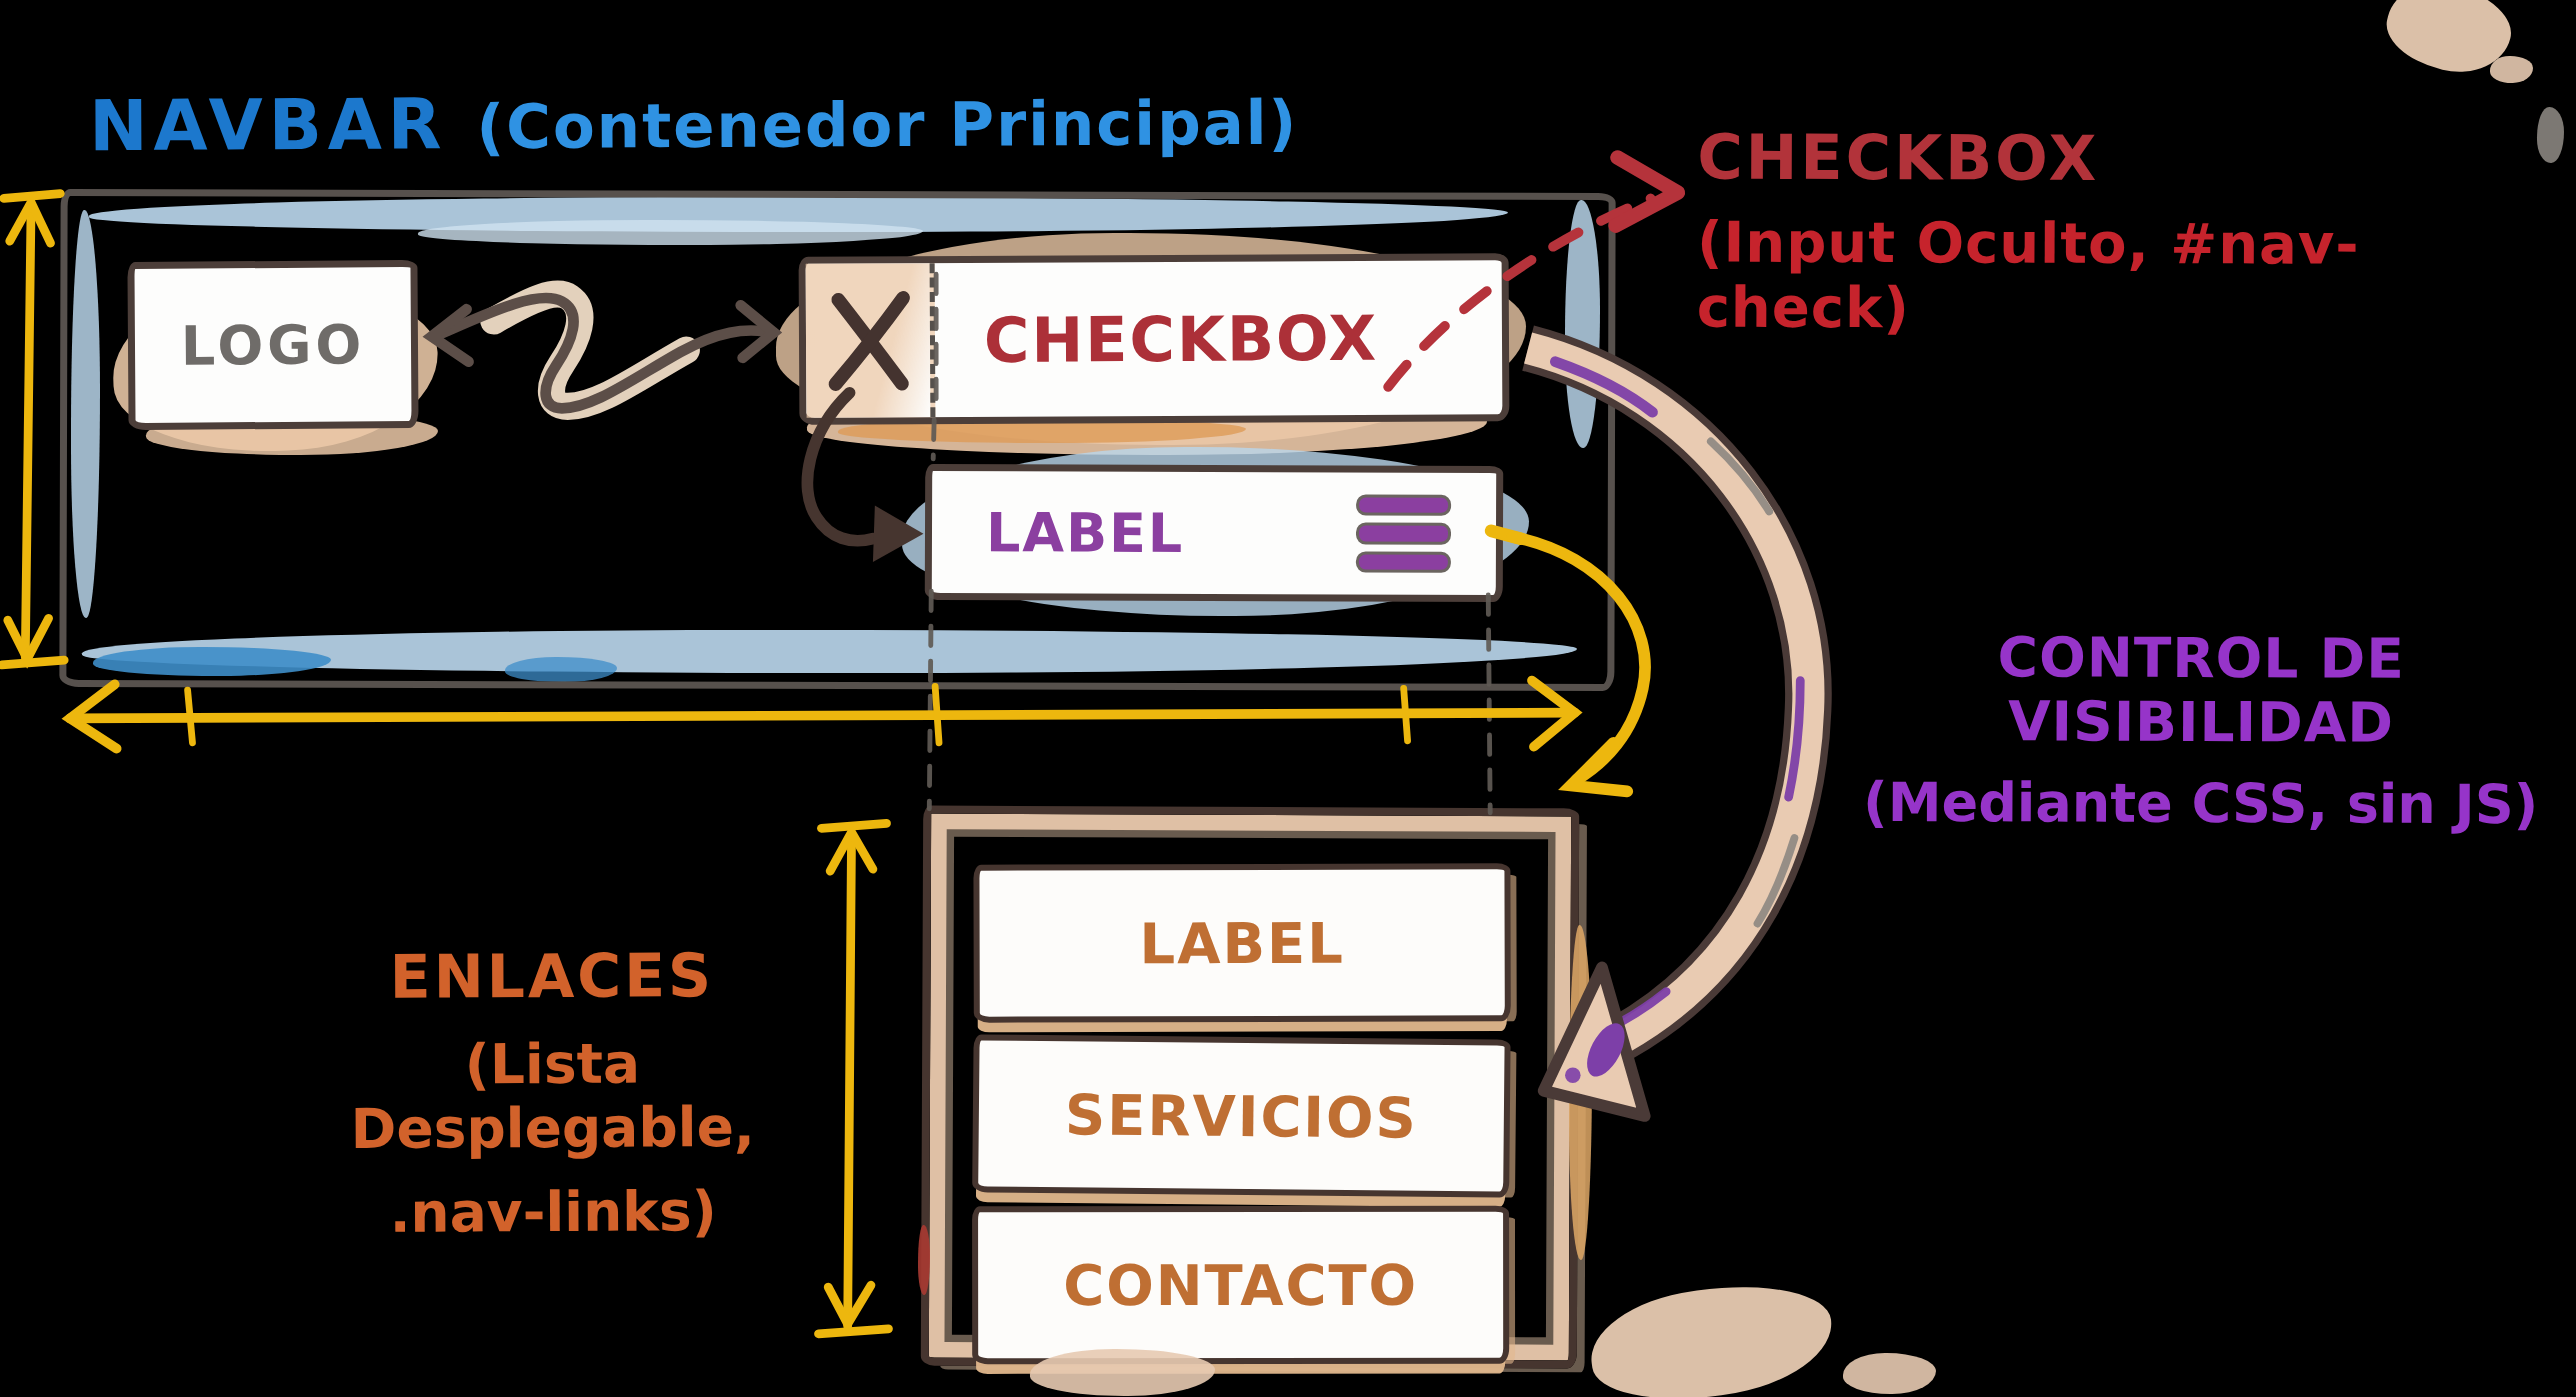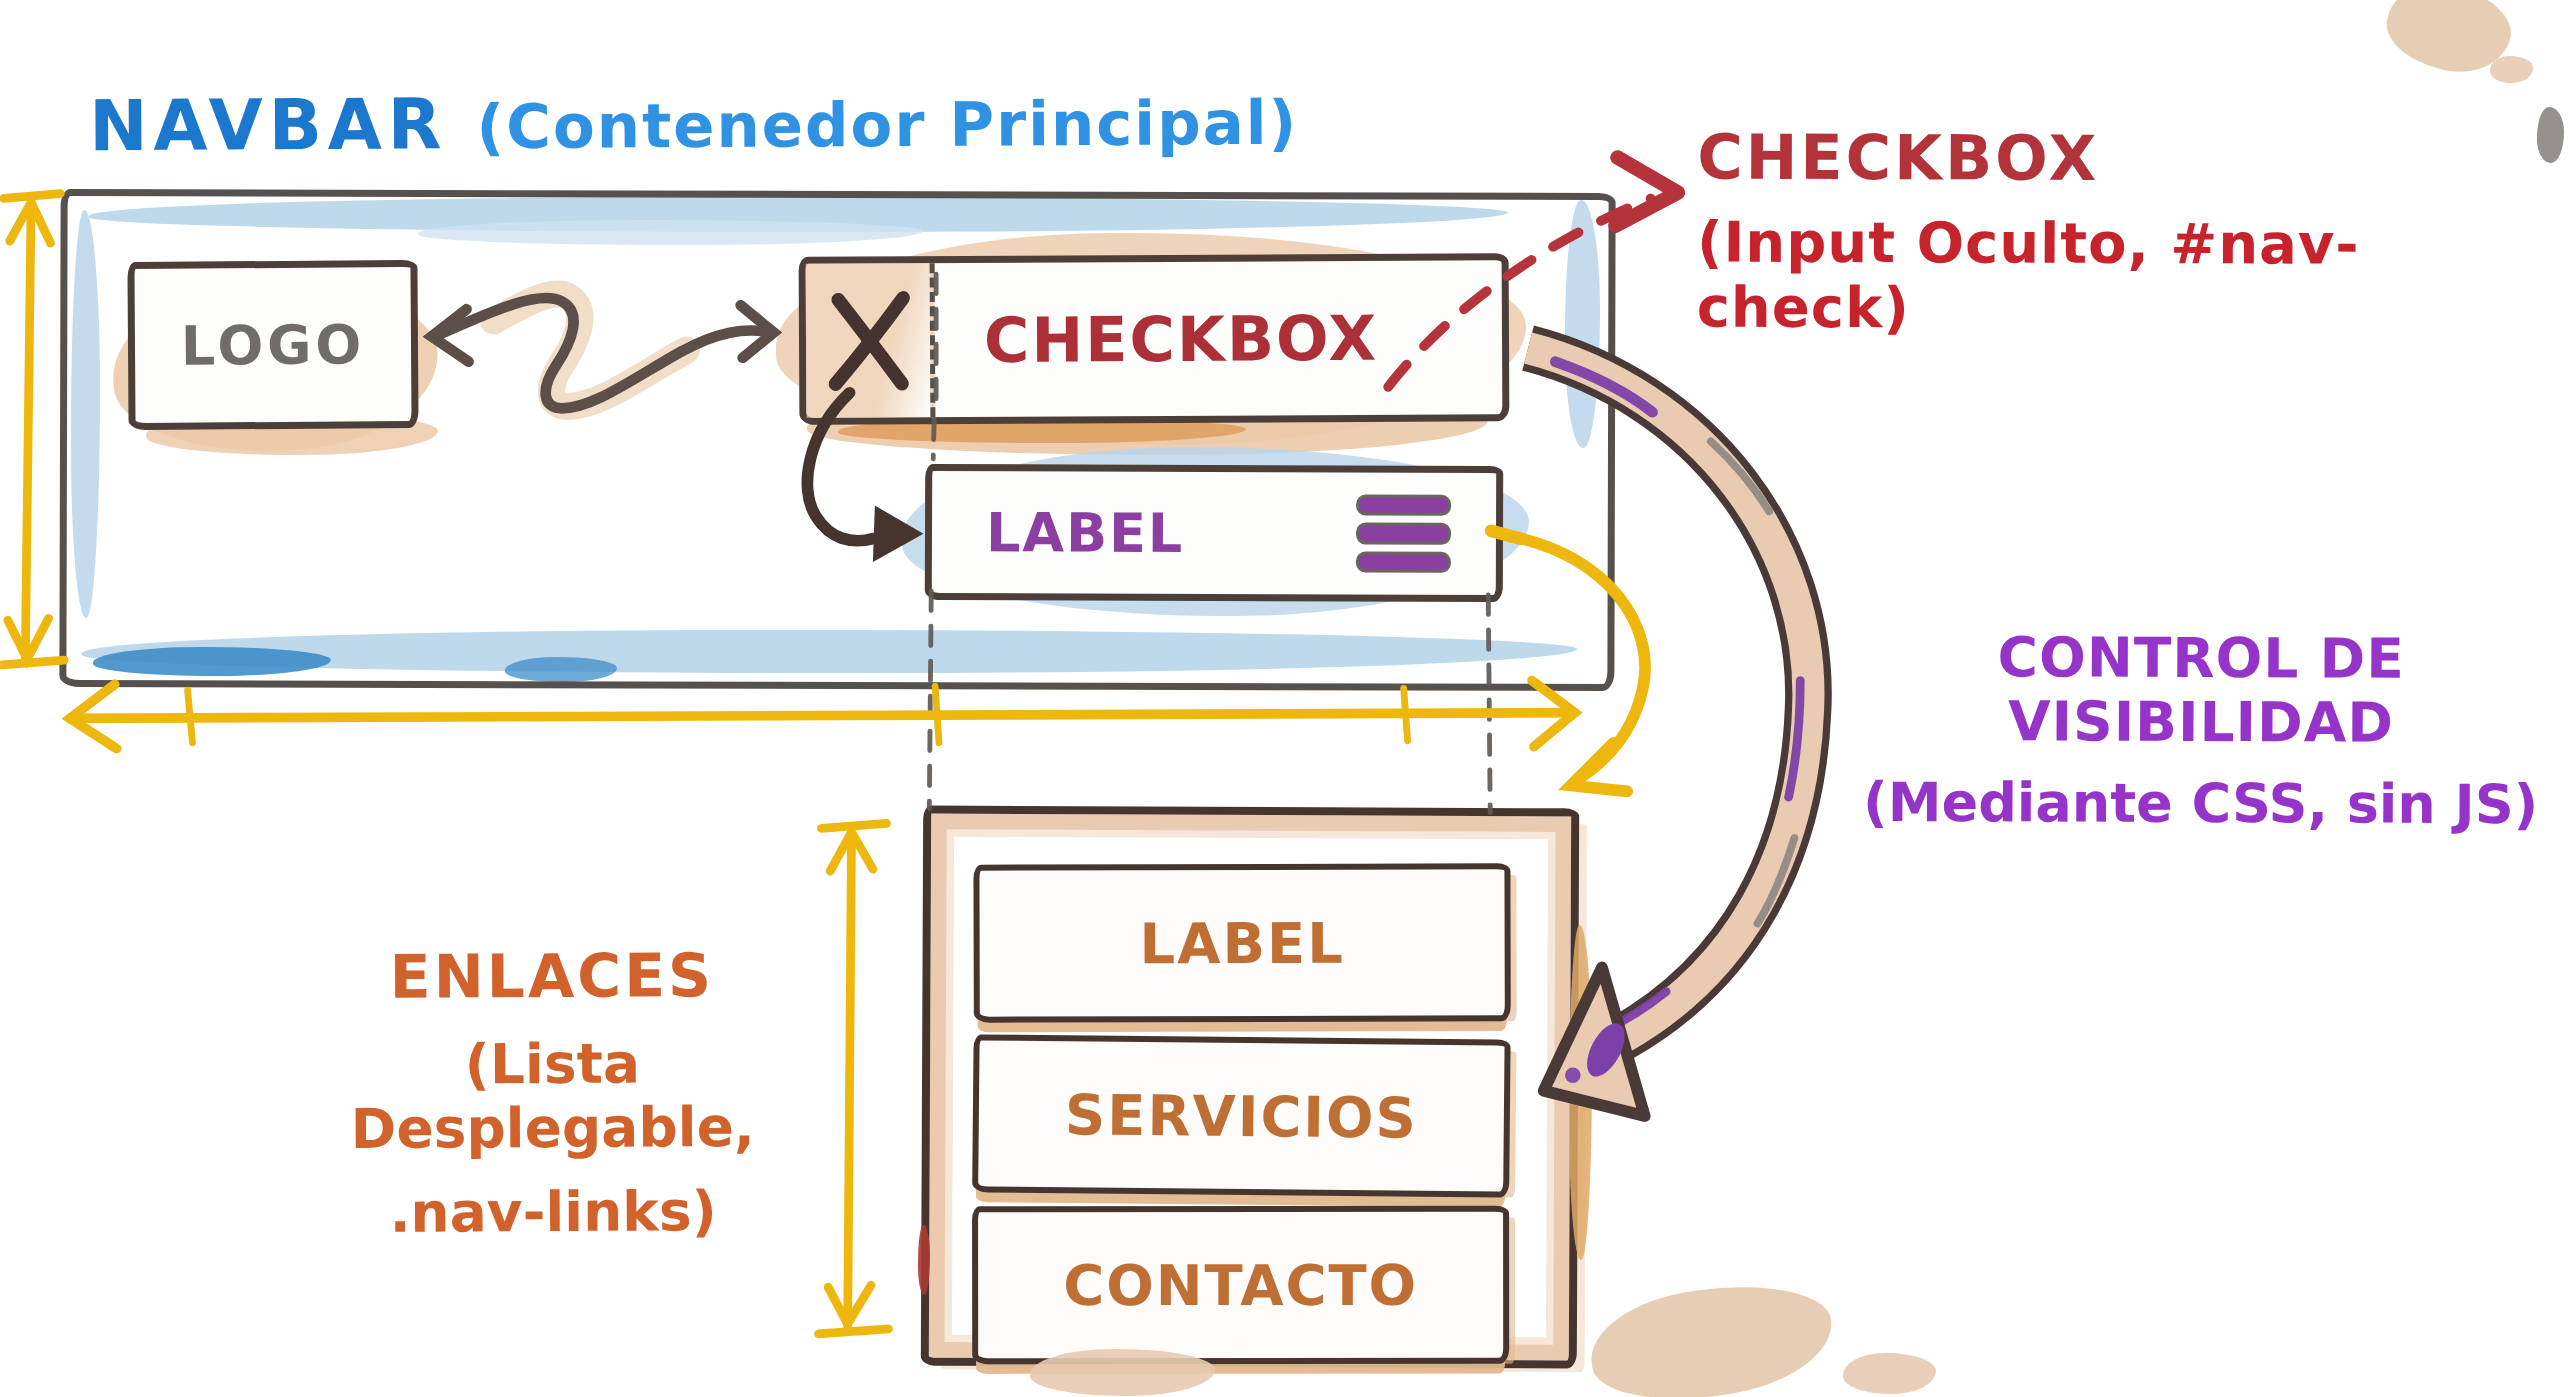--- a/index.html
+++ b/index.html
@@ -1,17 +1,17 @@
 <!DOCTYPE html>
 <html><head>
 <meta charset="utf-8">
 <style>
   html,body{margin:0;padding:0;background:#3d5760;}
   .canvas{
-    position:relative;width:2576px;height:1398px;background:#ffffff;
+    position:relative;width:2576px;height:1398px;background:#000000;
     overflow:hidden;font-family:"DejaVu Sans", sans-serif;font-weight:700;
   }
   .abs{position:absolute;}
   .blob{border-radius:46% 54% 48% 52% / 55% 45% 57% 43%;}
 
   
   .title{left:89px;top:82px;display:flex;gap:29px;align-items:baseline;transform:rotate(-.3deg);}
   .title .main{font-size:70px;color:#1c78cd;letter-spacing:5.8px;}
   .title .paren{font-size:61px;color:#2f92e3;letter-spacing:1.9px;}
 

